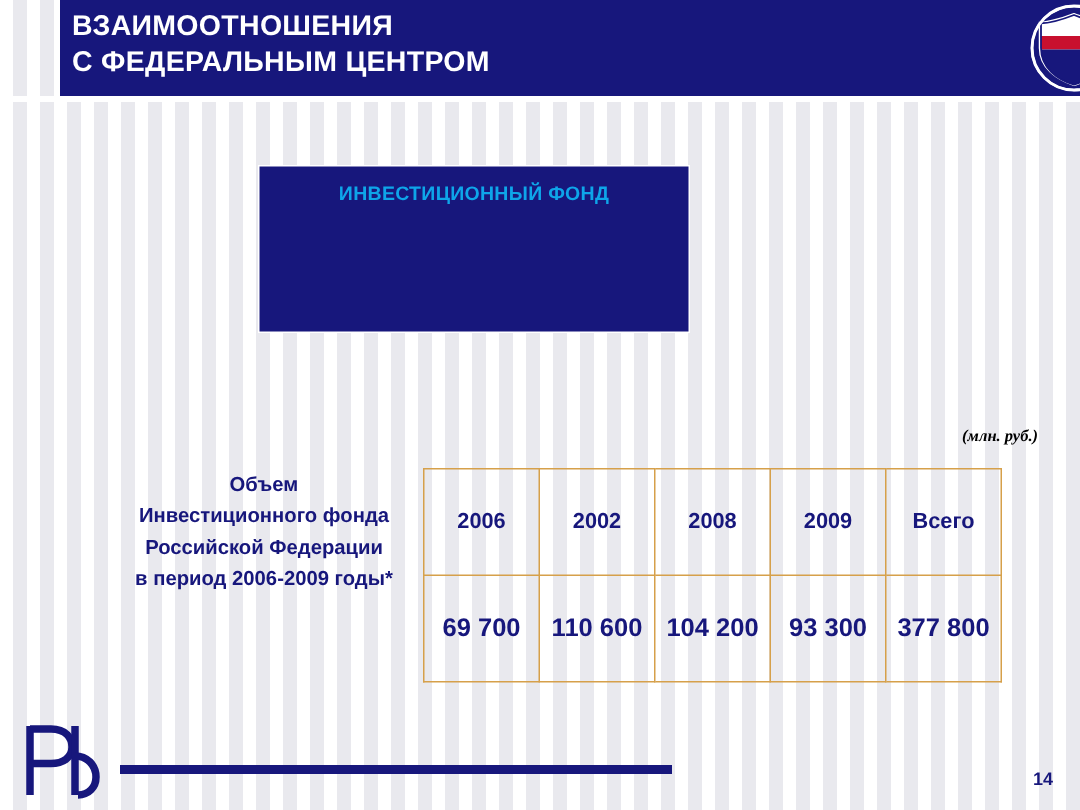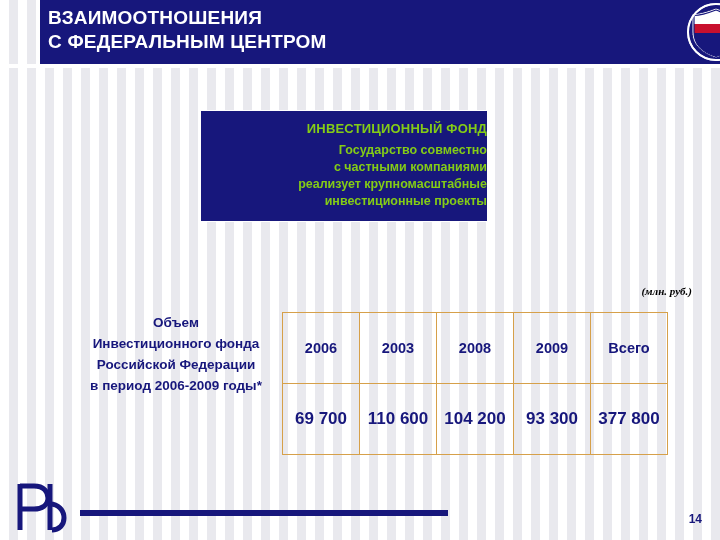--- a/index.html
+++ b/index.html
@@ -62,29 +62,29 @@
     position: absolute;
     left: 0;
     top: 64px;
     width: 720px;
     height: 4px;
     background: #ffffff;
   }
   
   .fund-box {
     position: absolute;
-    left: 200px;
+    left: 172px;
     top: 110px;
     width: 288px;
     height: 112px;
     background: #17177c;
     border: 1px solid #ffffff;
     box-sizing: border-box;
-    text-align: right;
-    color: #84cc16;
+    text-align: center;
+    color: #0ea5e9;
   }
   .fund-title {
     margin-top: 10px;
     font-size: 13px;
     font-weight: bold;
     letter-spacing: 0.2px;
   }
   .fund-body {
     margin-top: 6px;
     font-size: 12.5px;
@@ -192,42 +192,36 @@
       <path d="M12 31 L56 31 L56 31 C56 43.5 45 51 34 54.5 C23 51 12 43.5 12 31 Z" fill="#17177c"></path>
       <path d="M34 8 C43 11.5 52 13.5 56 13.5 L56 30 C56 43.5 45 51 34 54.5 C23 51 12 43.5 12 30 L12 13.5 C16 13.5 25 11.5 34 8 Z" fill="none" stroke="#17177c" stroke-width="1.2"></path>
       <circle cx="34" cy="30" r="28" fill="none" stroke="#ffffff" stroke-width="2"></circle>
     </svg>
   </div>
 
   <div class="under-title"></div>
 
   <div class="fund-box">
     <div class="fund-title">ИНВЕСТИЦИОННЫЙ ФОНД</div>
-    <div class="fund-body">
-      <span>Государство совместно</span>
-      <span>с частными компаниями</span>
-      <span>реализует крупномасштабные</span>
-      <span>инвестиционные проекты</span>
-    </div>
   </div>
 
   <div class="units">(млн. руб.)</div>
 
   <div class="caption-box">
     <span>Объем</span>
     <span>Инвестиционного фонда</span>
     <span>Российской Федерации</span>
     <span>в период 2006-2009 годы*</span>
   </div>
 
   <table class="tbl">
     <tbody>
         <tr class="head">
       <td>2006</td>
-      <td>2003</td>
+      <td>2002</td>
       <td>2008</td>
       <td>2009</td>
       <td>Всего</td>
     </tr>
     <tr class="vals">
       <td>69 700</td>
       <td>110 600</td>
       <td>104 200</td>
       <td>93 300</td>
       <td>377 800</td>

